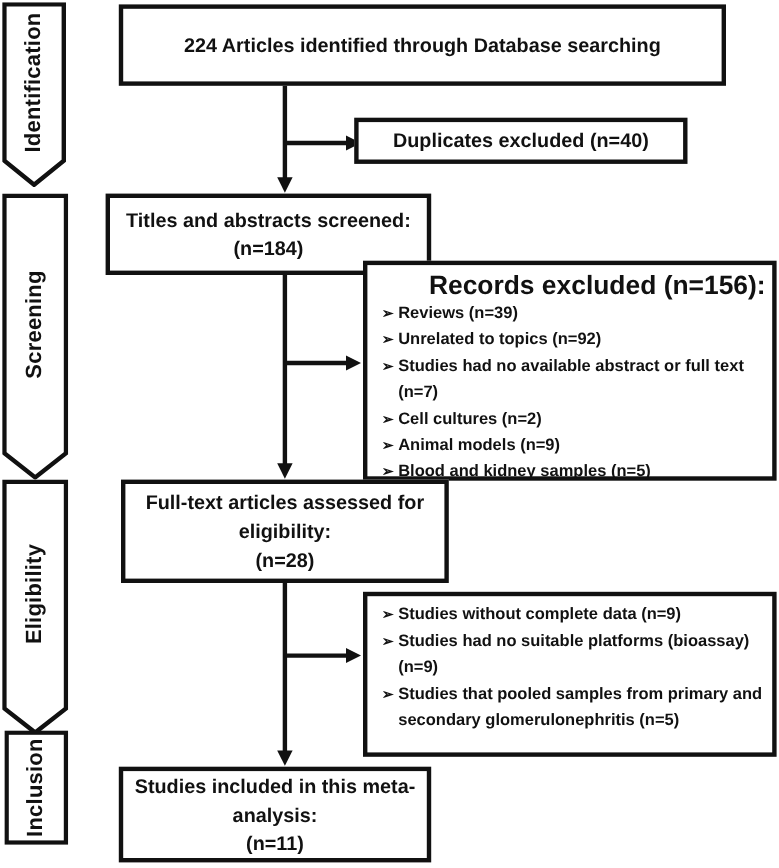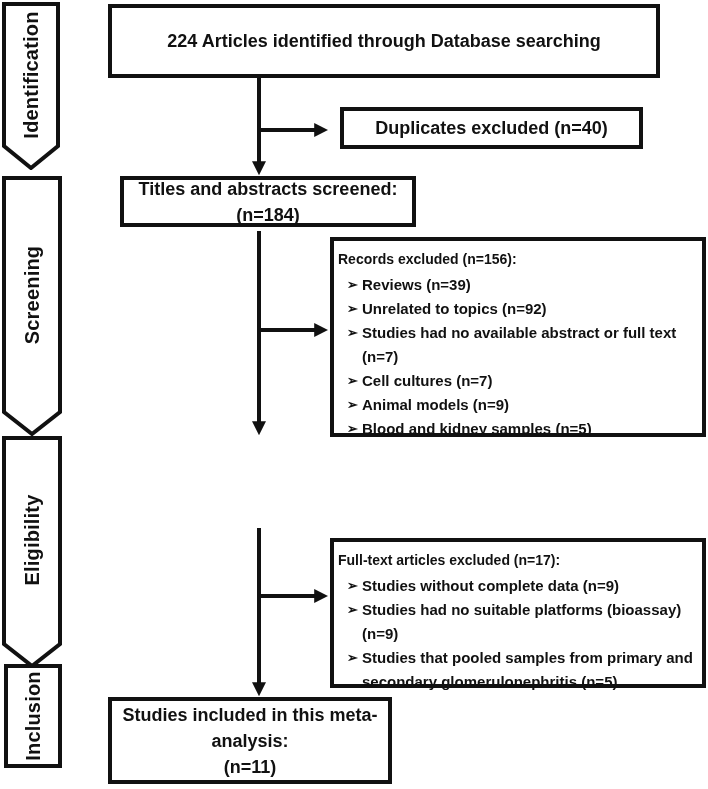--- a/index.html
+++ b/index.html
@@ -14,21 +14,21 @@
     position:absolute; white-space:nowrap; font-size:20px; letter-spacing:0.2px;
     transform:translate(-50%,-50%) rotate(-90deg); transform-origin:center;
   }
   .box {
     position:absolute; background:#ffffff; border:4px solid #111; box-sizing:border-box;
     display:flex; flex-direction:column; justify-content:center; text-align:center;
   }
   .line { font-size:18px; line-height:26px; }
   .line-sm { font-size:18px; line-height:27px; }
   .listbox { justify-content:flex-start; text-align:left; padding:5px 6px 4px 4px; }
-  .listbox .heading { text-align:left; font-size:14px; line-height:27px; }
+  .listbox .heading { text-align:right; font-size:24px; line-height:27px; }
   .bullet-item { display:flex; align-items:flex-start; font-size:15px; line-height:24px; }
   .bullet-marker { flex:0 0 24px; width:24px; padding-left:9px; box-sizing:border-box; font-size:13px; line-height:24px; }
   .bullet-text { flex:1; padding-right:2px; }
 </style>
 </head>
 <body>
 
 <div class="canvas">
 
   <svg class="connectors" width="708" height="789" viewBox="0 0 708 789">
@@ -62,60 +62,64 @@
 
   <svg class="shape" style="left:4px;top:664px" width="58" height="104" viewBox="0 0 58 104">
     <rect x="2" y="2" width="54" height="100" fill="#fff" stroke="#111" stroke-width="4"></rect>
   </svg>
   <div class="stage-label" style="left:33px;top:716px">Inclusion</div>
 
   <div class="box" style="left:108px;top:4px;width:552px;height:74px">
     <div class="line-sm">224 Articles identified through Database searching</div>
   </div>
 
-  <div class="box" style="left:340px;top:107px;width:303px;height:42px">
+  <div class="box" style="left:322px;top:107px;width:303px;height:42px">
     <div class="line">Duplicates excluded (n=40)</div>
   </div>
 
-  <div class="box" style="left:120px;top:176px;width:296px;height:51px">
+  <div class="box" style="left:96px;top:176px;width:296px;height:74px">
     <div class="line">Titles and abstracts screened:</div>
     <div class="line">(n=184)</div>
   </div>
 
   <div class="box listbox" style="left:330px;top:237px;width:376px;height:200px">
     <div class="heading">Records excluded (n=156):</div>
     <div class="bullet-item">
       <span class="bullet-marker">➢</span>
       <span class="bullet-text">Reviews (n=39)</span>
     </div>
     <div class="bullet-item">
       <span class="bullet-marker">➢</span>
       <span class="bullet-text">Unrelated to topics (n=92)</span>
     </div>
     <div class="bullet-item">
       <span class="bullet-marker">➢</span>
       <span class="bullet-text">Studies had no available abstract or full text (n=7)</span>
     </div>
     <div class="bullet-item">
       <span class="bullet-marker">➢</span>
-      <span class="bullet-text">Cell cultures (n=7)</span>
+      <span class="bullet-text">Cell cultures (n=2)</span>
     </div>
     <div class="bullet-item">
       <span class="bullet-marker">➢</span>
       <span class="bullet-text">Animal models (n=9)</span>
     </div>
     <div class="bullet-item">
       <span class="bullet-marker">➢</span>
       <span class="bullet-text">Blood and kidney samples (n=5)</span>
     </div>
   </div>
 
+  <div class="box" style="left:110px;top:436px;width:298px;height:94px">
+    <div class="line">Full-text articles assessed for</div>
+    <div class="line">eligibility:</div>
+    <div class="line">(n=28)</div>
+  </div>
 
   <div class="box listbox" style="left:330px;top:538px;width:376px;height:150px">
-    <div class="heading">Full-text articles excluded (n=17):</div>
     <div class="bullet-item">
       <span class="bullet-marker">➢</span>
       <span class="bullet-text">Studies without complete data (n=9)</span>
     </div>
     <div class="bullet-item">
       <span class="bullet-marker">➢</span>
       <span class="bullet-text">Studies had no suitable platforms (bioassay) (n=9)</span>
     </div>
     <div class="bullet-item">
       <span class="bullet-marker">➢</span>

